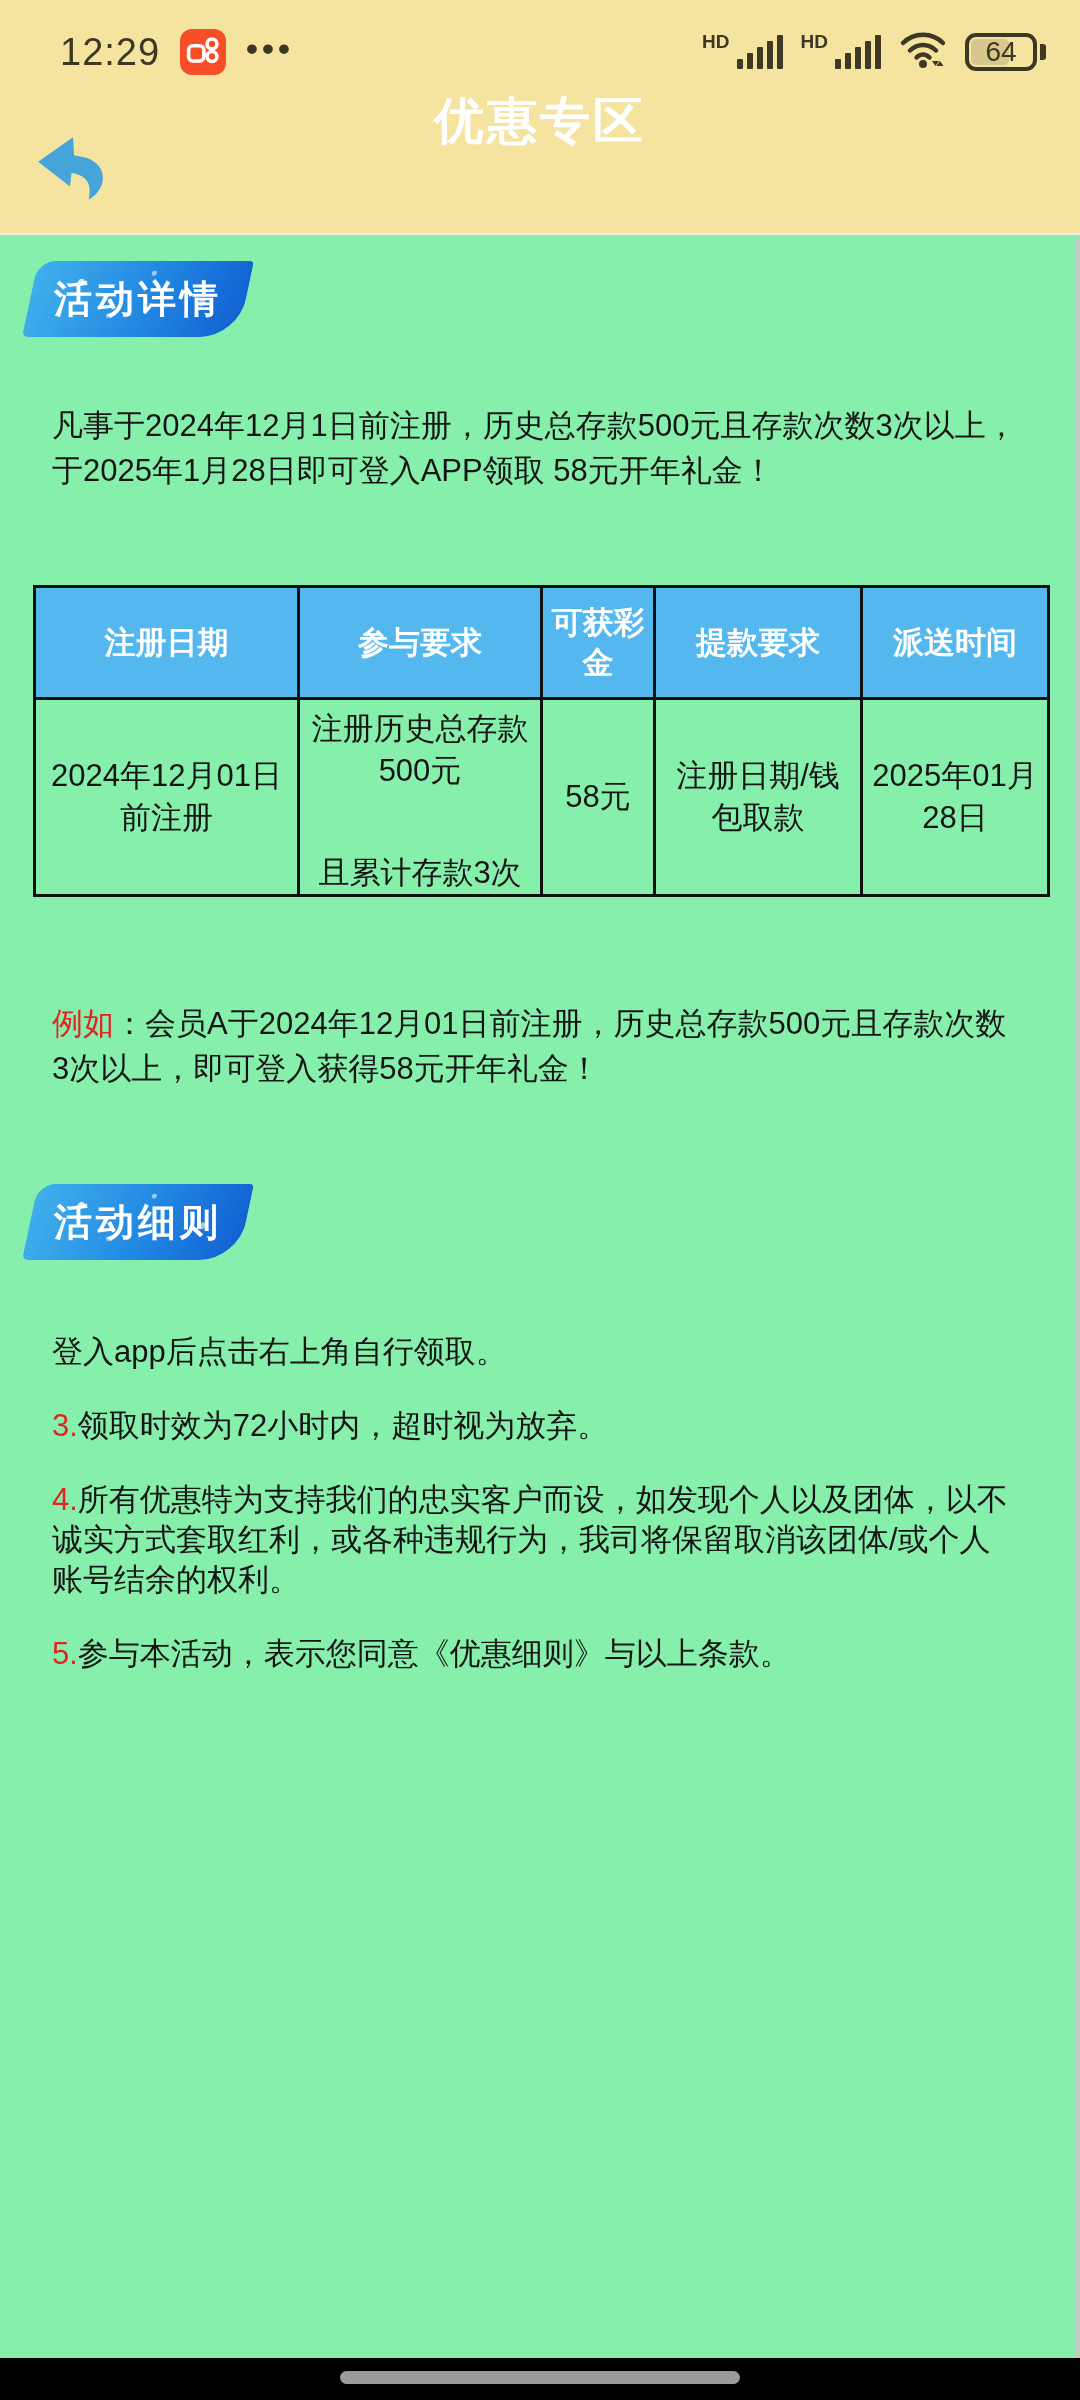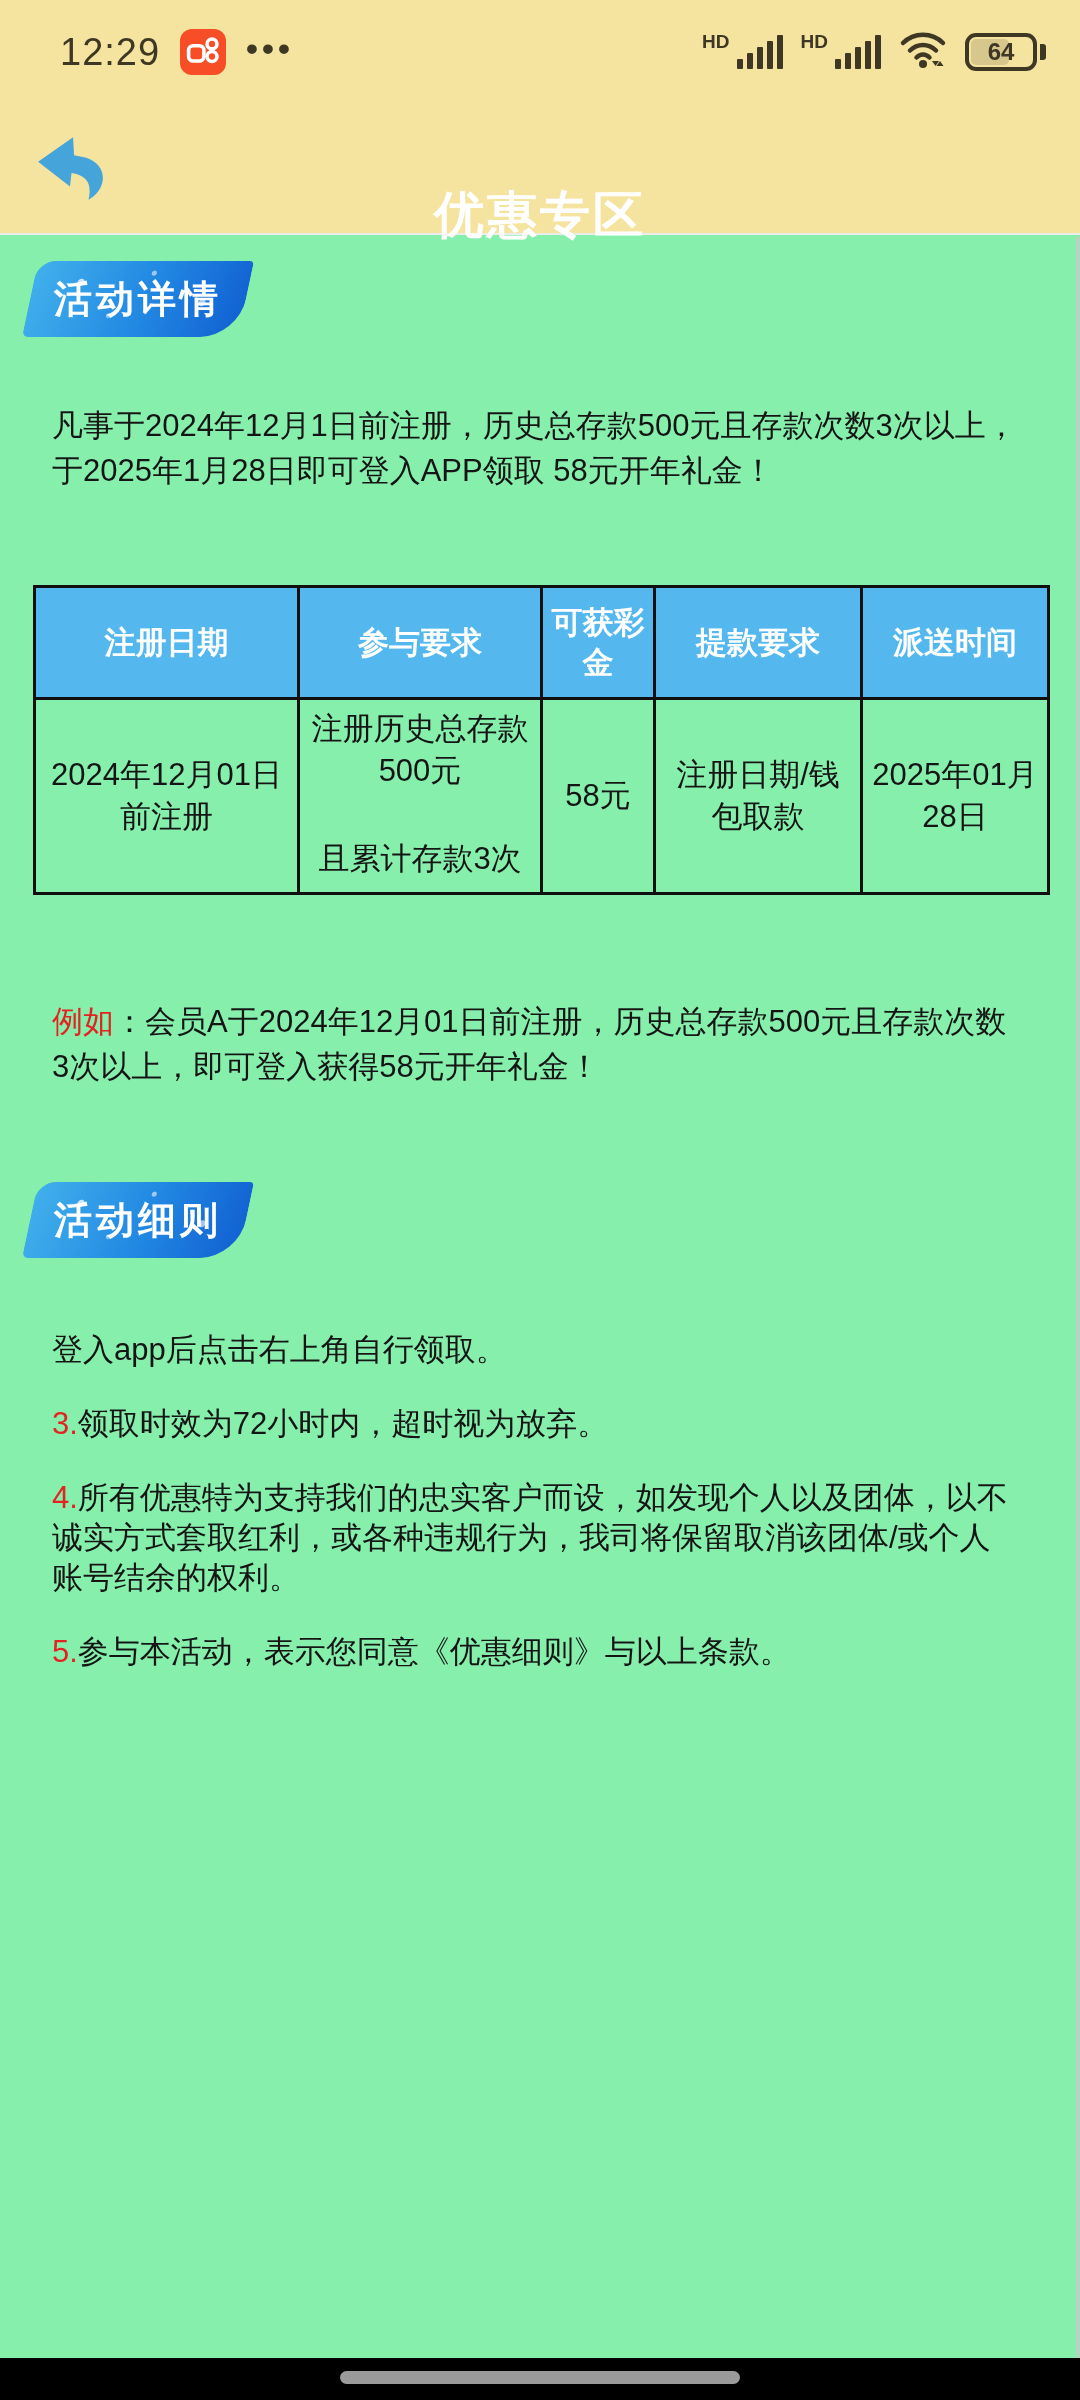--- a/index.html
+++ b/index.html
@@ -19,24 +19,24 @@
   .sig-group{display:flex;align-items:flex-end;}
   .hd{font-size:19px;font-weight:700;margin-right:3px;transform:translateY(-16px);}
   .bars{display:flex;align-items:flex-end;}
   .bars i{display:block;width:6px;margin-left:4px;background:#3e3724;border-radius:1px;}
   .b1{height:10px}.b2{height:16px}.b3{height:22px}.b4{height:28px}.b5{height:34px}
   .battery{display:flex;align-items:center;}
   .bat-body{position:relative;width:72px;height:38px;border:4px solid #3e3724;border-radius:11px;
             display:flex;align-items:center;justify-content:center;box-sizing:border-box;}
   .bat-fill{position:absolute;left:2px;top:2px;bottom:2px;width:60%;background:rgba(62,55,36,.16);
             border-radius:5px;}
-  .bat-val{position:relative;font-size:24px;font-weight:700;}
+  .bat-val{position:relative;font-size:28px;font-weight:400;}
   .bat-nub{width:6px;height:16px;background:#3e3724;border-radius:0 3px 3px 0;margin-left:3px;}
 
-  .nav-bar{height:161px;position:relative;display:flex;align-items:flex-end;justify-content:center;}
+  .nav-bar{height:161px;position:relative;display:flex;align-items:flex-start;justify-content:center;}
   .back-btn{position:absolute;left:34px;top:50%;transform:translateY(-50%);width:74px;height:68px;
             background:none;border:none;padding:0;cursor:pointer;}
   .nav-title{color:#fff;font-size:50px;font-weight:700;letter-spacing:3px;}
 
   
   .content{padding-top:26px;}
   .ribbon{position:relative;margin-left:30px;width:216px;height:76px;transform:skewX(-12deg);
           border-radius:18px 4px 38px 6px;
           background:
             radial-gradient(circle at 22% 28%, rgba(255,255,255,.75) 0 3px, transparent 4px),
@@ -51,21 +51,21 @@
   .intro{margin:66px 46px 0 52px;font-size:31px;line-height:45px;}
   .intro div{white-space:nowrap;}
 
   .promo-table{border-collapse:collapse;table-layout:fixed;width:1014px;margin:92px 0 0 33px;}
   .promo-table th{background:#54b8ee;color:#fff;font-weight:700;font-size:31px;height:109px;
                   border:3px solid #101010;padding:0 4px;line-height:40px;}
   .promo-table td{font-size:31px;height:184px;text-align:center;vertical-align:middle;
                   border:3px solid #101010;padding:0 8px;line-height:42px;}
   .promo-table td.req{vertical-align:top;padding-top:8px;}
   .req p{margin:0;}
-  .req .p2{margin-top:46px;}
+  .req .p2{margin-top:60px;}
 
   .example{margin:104px 46px 0 52px;font-size:31px;line-height:45px;}
   .example div{white-space:nowrap;}
   .red{color:#e32222;}
 
   .rules{margin:72px 46px 0 52px;font-size:31px;line-height:40px;}
   .rule{margin:0 0 34px;}
   .rule div{white-space:nowrap;}
 
   .scroll-edge{position:absolute;top:237px;bottom:42px;right:1px;width:3px;background:#c9c9c9;}

